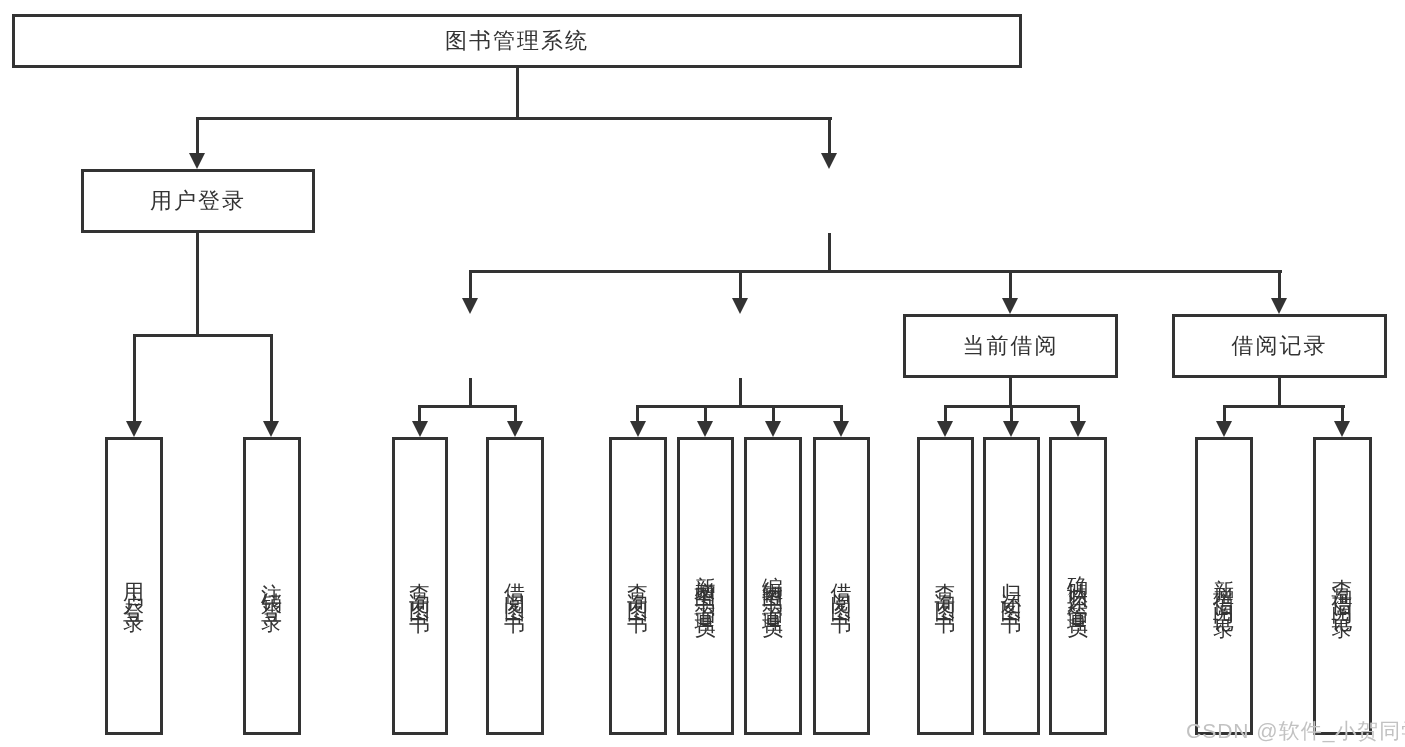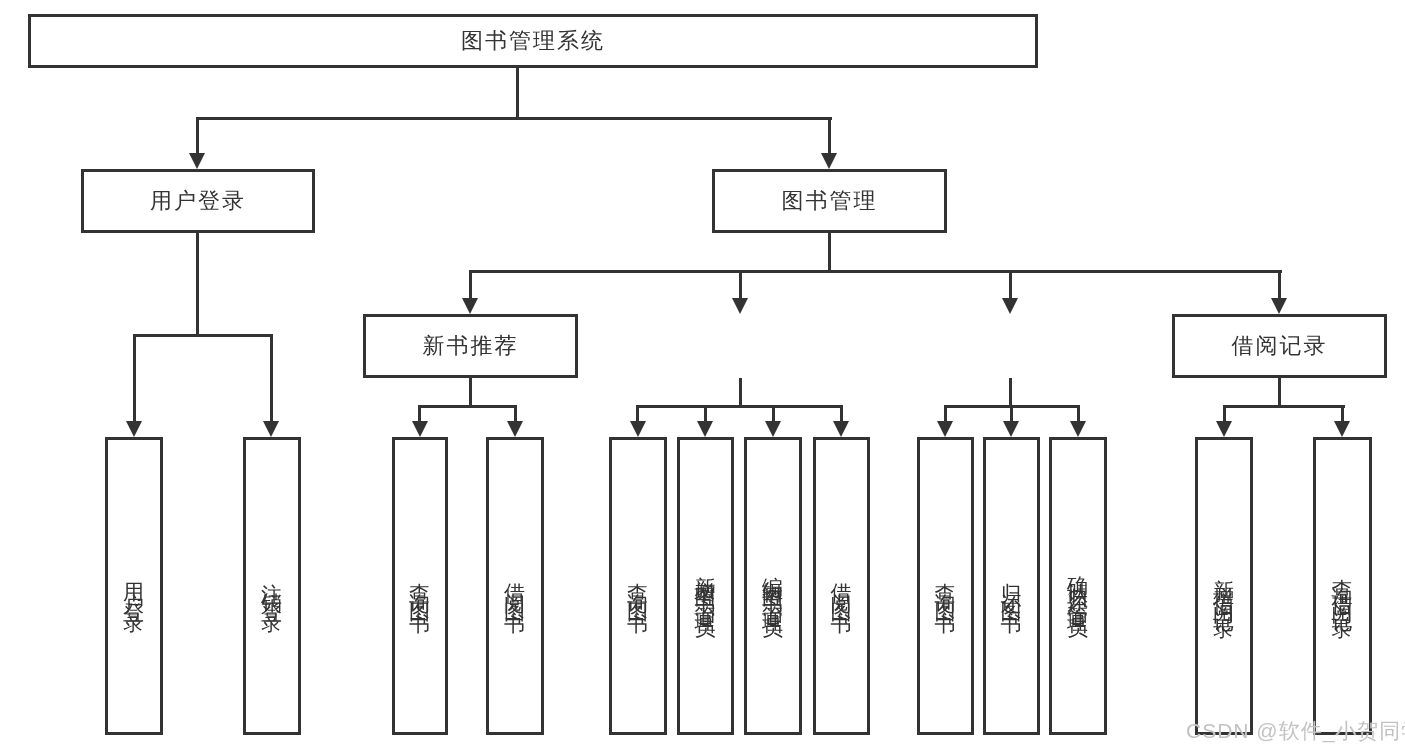--- a/index.html
+++ b/index.html
@@ -33,58 +33,55 @@
     font-size:21px;letter-spacing:1px;color:#c2c2c2;
     text-shadow:0 0 1px rgba(255,255,255,0.6);
     white-space:nowrap;
   }
 </style>
 </head>
 <body>
 
 <div class="stage">
 
-  <div class="box" style="left:12px;top:14px;width:1010px;height:54px;margin-left:16px;">
+  <div class="box" style="left:12px;top:14px;width:1010px;height:54px;">
     <span>图书管理系统</span>
   </div>
 
   <div class="v" style="left:516px;top:68px;height:50px;"></div>
   <div class="h" style="left:196px;top:117px;width:636px;"></div>
   <div class="v" style="left:196px;top:117px;height:38px;"></div>
   <div class="arr" style="left:189px;top:153px;"></div>
   <div class="v" style="left:828px;top:117px;height:38px;"></div>
   <div class="arr" style="left:821px;top:153px;"></div>
 
   <div class="box" style="left:81px;top:169px;width:234px;height:64px;">
     <span>用户登录</span>
-  </div>
-  <div class="box" style="left:712px;top:169px;width:235px;height:64px;">
-    <span>图书管理</span>
   </div>
 
   <div class="v" style="left:196px;top:233px;height:104px;"></div>
   <div class="h" style="left:133px;top:334px;width:140px;"></div>
   <div class="v" style="left:133px;top:334px;height:90px;"></div>
   <div class="arr" style="left:126px;top:421px;"></div>
   <div class="v" style="left:270px;top:334px;height:90px;"></div>
   <div class="arr" style="left:263px;top:421px;"></div>
 
   <div class="v" style="left:828px;top:233px;height:40px;"></div>
   <div class="h" style="left:469px;top:270px;width:813px;"></div>
   <div class="v" style="left:469px;top:270px;height:30px;"></div>
   <div class="arr" style="left:462px;top:298px;"></div>
   <div class="v" style="left:739px;top:270px;height:30px;"></div>
   <div class="arr" style="left:732px;top:298px;"></div>
   <div class="v" style="left:1009px;top:270px;height:30px;"></div>
   <div class="arr" style="left:1002px;top:298px;"></div>
   <div class="v" style="left:1278px;top:270px;height:30px;"></div>
   <div class="arr" style="left:1271px;top:298px;"></div>
 
-  <div class="box" style="left:363px;top:314px;width:215px;height:64px;">
-    <span>新书推荐</span>
+  <div class="box" style="left:903px;top:314px;width:215px;height:64px;">
+    <span>当前借阅</span>
   </div>
   <div class="box" style="left:1172px;top:314px;width:215px;height:64px;">
     <span>借阅记录</span>
   </div>
 
   <div class="v" style="left:469px;top:378px;height:30px;"></div>
   <div class="h" style="left:418px;top:405px;width:99px;"></div>
   <div class="v" style="left:418px;top:405px;height:20px;"></div>
   <div class="arr" style="left:412px;top:421px;"></div>
   <div class="v" style="left:514px;top:405px;height:20px;"></div>

